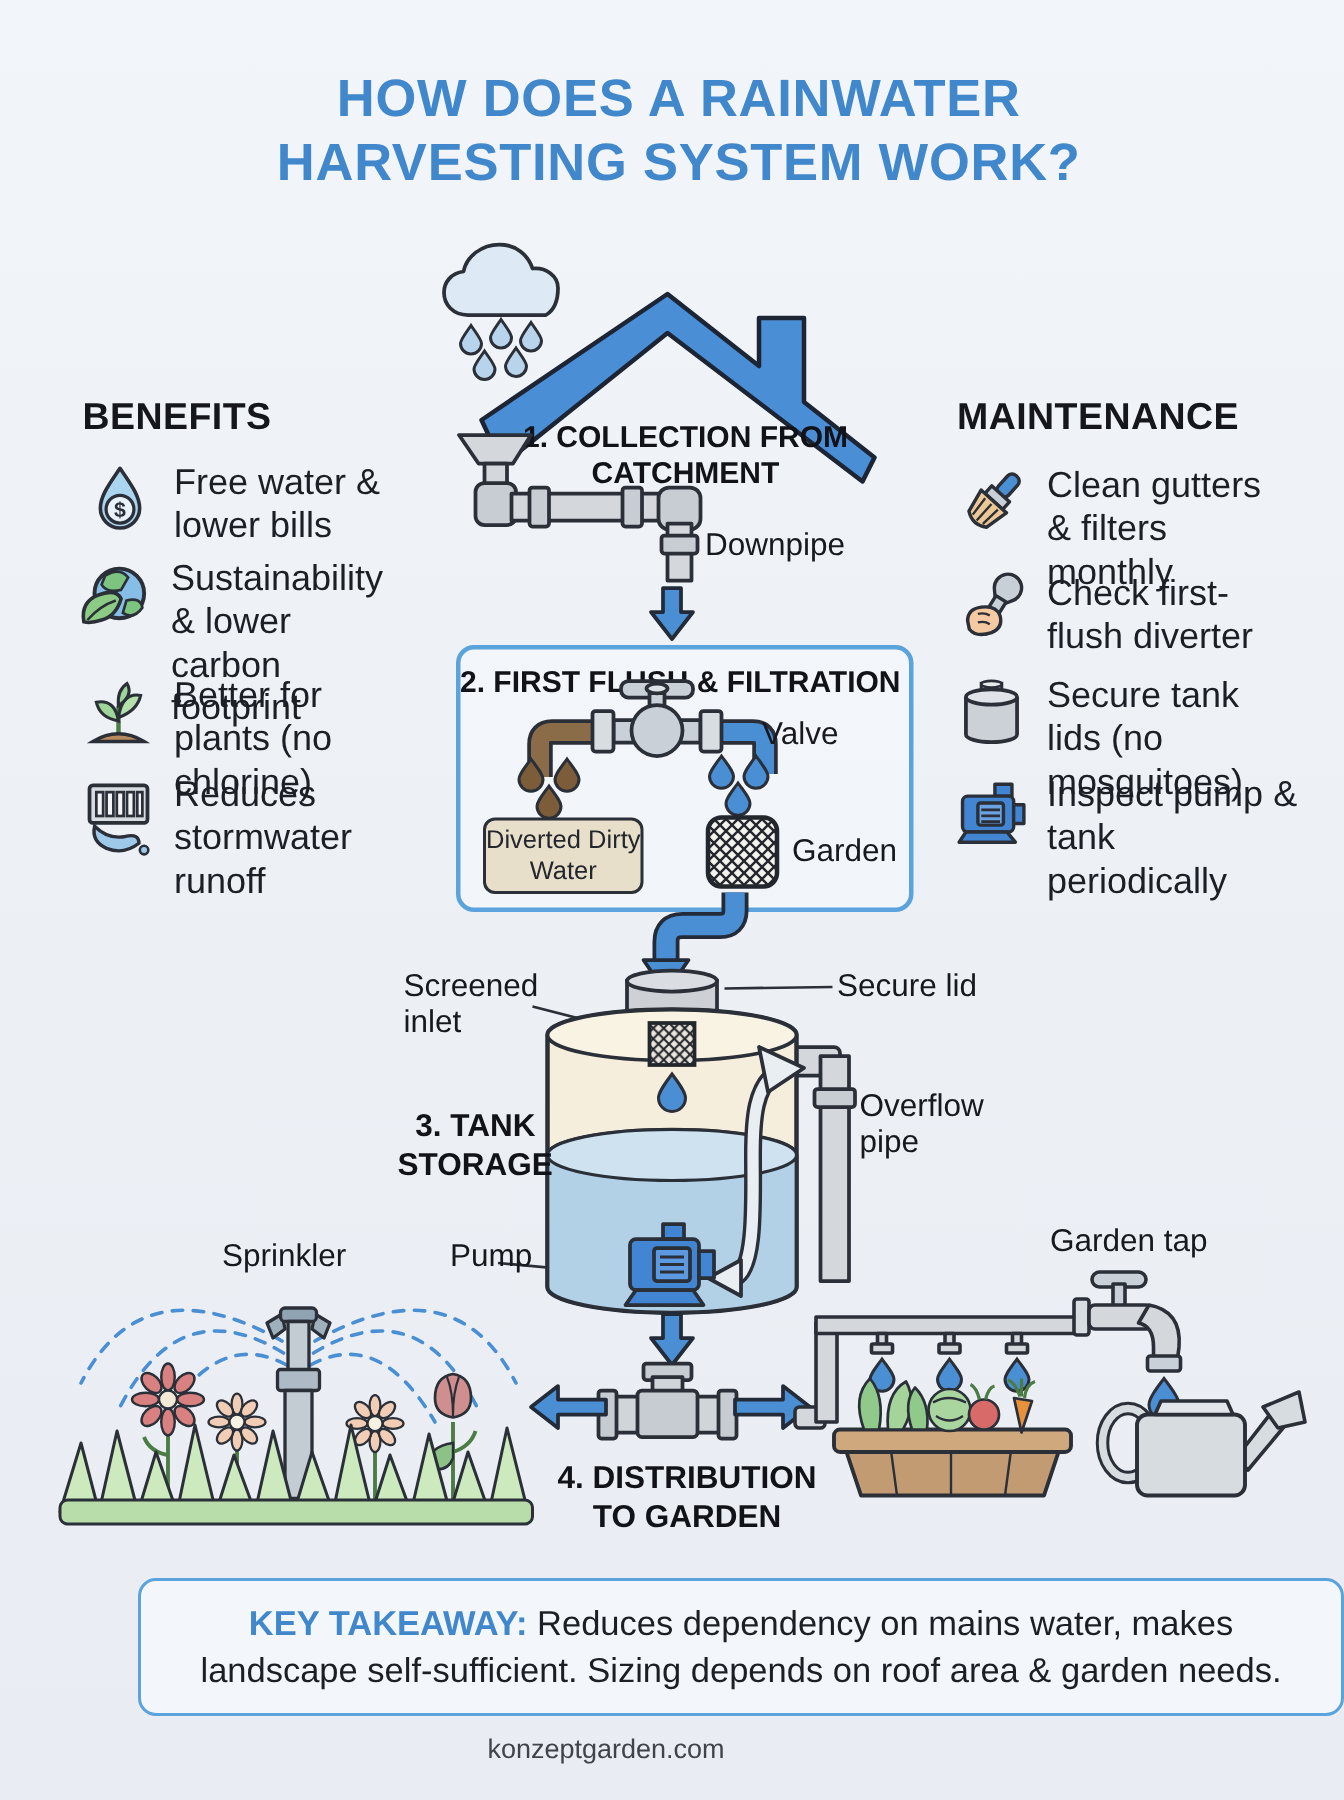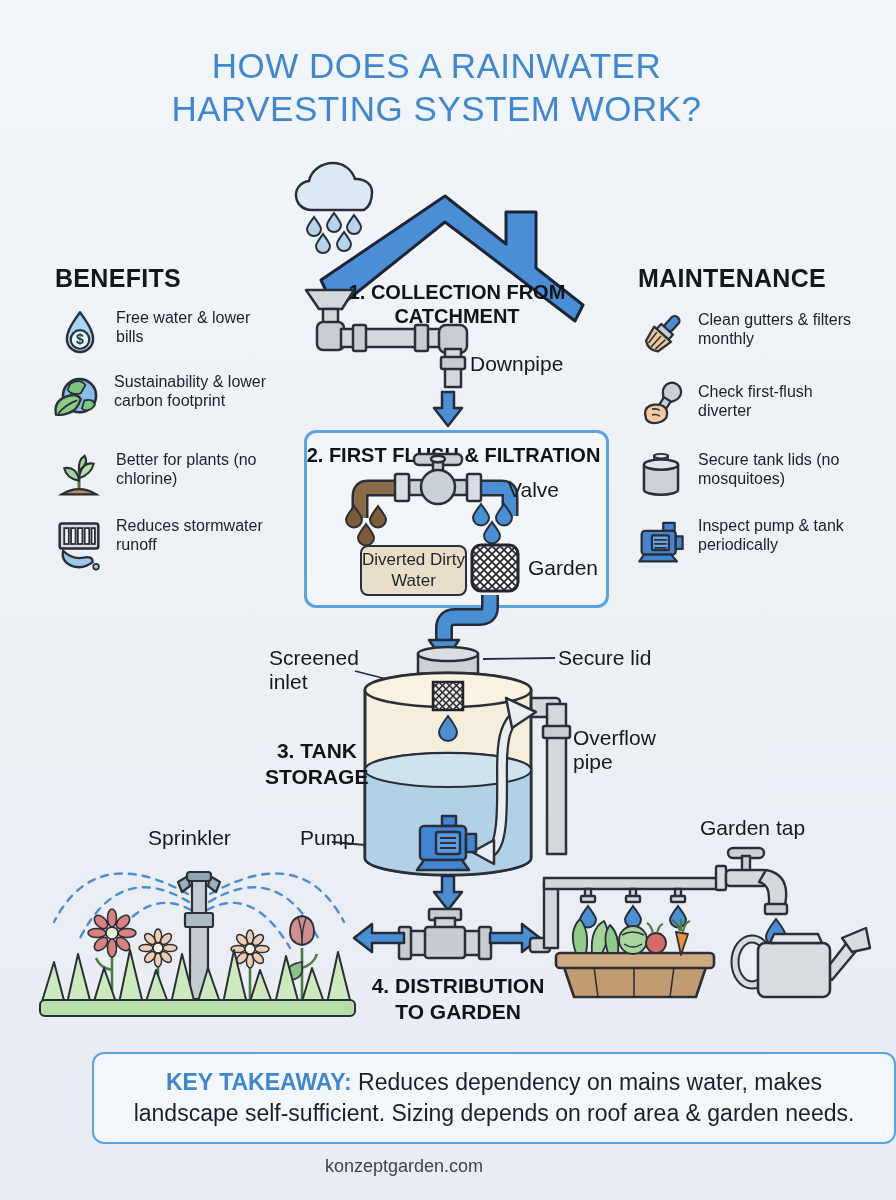--- a/index.html
+++ b/index.html
@@ -2,24 +2,24 @@
 <html><head>
 <meta charset="utf-8">
 <style>
   html,body{margin:0;padding:0;background:#dfe3ea;}
   #poster{
     position:relative;width:896px;height:1200px;margin:0 auto;overflow:hidden;
     background:linear-gradient(180deg,#f2f5f9 0%,#edf1f6 45%,#e9edf3 100%);
     font-family:"Liberation Sans","DejaVu Sans",sans-serif;color:#1d1f26;
   }
   .abs{position:absolute;}
-  .title{width:873px;text-align:center;font-size:35px;font-weight:400;color:#4187cb;line-height:1.24;letter-spacing:.5px;}
+  .title{width:873px;text-align:center;font-size:35px;font-weight:700;color:#4187cb;line-height:1.24;letter-spacing:.5px;margin-left:16px;}
   .colhead{font-size:25px;font-weight:800;color:#15171c;letter-spacing:.3px;}
   .item{display:flex;align-items:flex-start;gap:12px;}
-  .item-label{font-size:16px;line-height:1.2;color:#1d1f26;font-weight:500;}
+  .item-label{font-size:24px;line-height:1.2;color:#1d1f26;font-weight:500;}
   .steplabel{font-weight:800;font-size:20px;color:#121318;line-height:1.22;}
   .plabel{font-size:21px;font-weight:500;color:#17191f;line-height:1.15;}
   .flushbox{border:3px solid #5ba3dc;border-radius:12px;background:rgba(248,251,253,.45);}
   .dirtybox{background:#e8dfca;border:2.5px solid #2a2f38;border-radius:8px;
     display:flex;align-items:center;justify-content:center;text-align:center;
     font-size:17px;font-weight:500;color:#23262d;line-height:1.2;}
   .takeaway{left:48px;top:1052px;width:800px;height:88px;border:2.5px solid #5ba3dc;border-radius:12px;
     background:#f3f7fb;display:flex;align-items:center;justify-content:center;margin-left:44px;}
   .takeaway p{margin:0;width:740px;text-align:center;font-size:23px;line-height:1.35;font-weight:500;color:#1d1f26;}
   .takeaway .kw{color:#4187cb;font-weight:800;}
@@ -108,21 +108,21 @@
       <circle cx="134" cy="57" r="17" fill="#c9d0d7"></circle>
       <rect x="91" y="44" width="14" height="27" rx="2" fill="#d8dde2"></rect>
       <rect x="163" y="44" width="14" height="27" rx="2" fill="#d8dde2"></rect>
       <ellipse cx="134" cy="29" rx="7" ry="3.2" fill="#dde2e7"></ellipse>
     </g>
 
     <rect x="168" y="115" width="46" height="46" rx="9" fill="url(#xh)" stroke="#23262d" stroke-width="3"></rect>
   </svg>
 
   <div class="abs plabel" style="left:508px;top:478px;">Valve</div>
-  <div class="abs dirtybox" style="left:322px;top:545px;width:103px;height:47px;margin-left:38px;">Diverted Dirty Water</div>
+  <div class="abs dirtybox" style="left:322px;top:545px;width:103px;height:47px;">Diverted Dirty Water</div>
   <div class="abs plabel" style="left:528px;top:556px;">Garden</div>
 
   <svg class="abs" style="left:415px;top:595px;" width="85" height="70" viewBox="0 0 85 70">
     <path d="M75,0 v12 q0,10 -10,10 H40 q-11,0 -11,11 v13" fill="none" stroke="#232b38" stroke-width="18"></path>
     <path d="M75,0 v12 q0,10 -10,10 H40 q-11,0 -11,11 v13" fill="none" stroke="#4a8fd4" stroke-width="13"></path>
     <polygon points="14,45 44,45 29,67" fill="#4a8fd4" stroke="#232b38" stroke-width="2.5" stroke-linejoin="round"></polygon>
   </svg>
 
   <svg class="abs" style="left:250px;top:640px;" width="410" height="255" viewBox="0 0 410 255">
     <defs>

